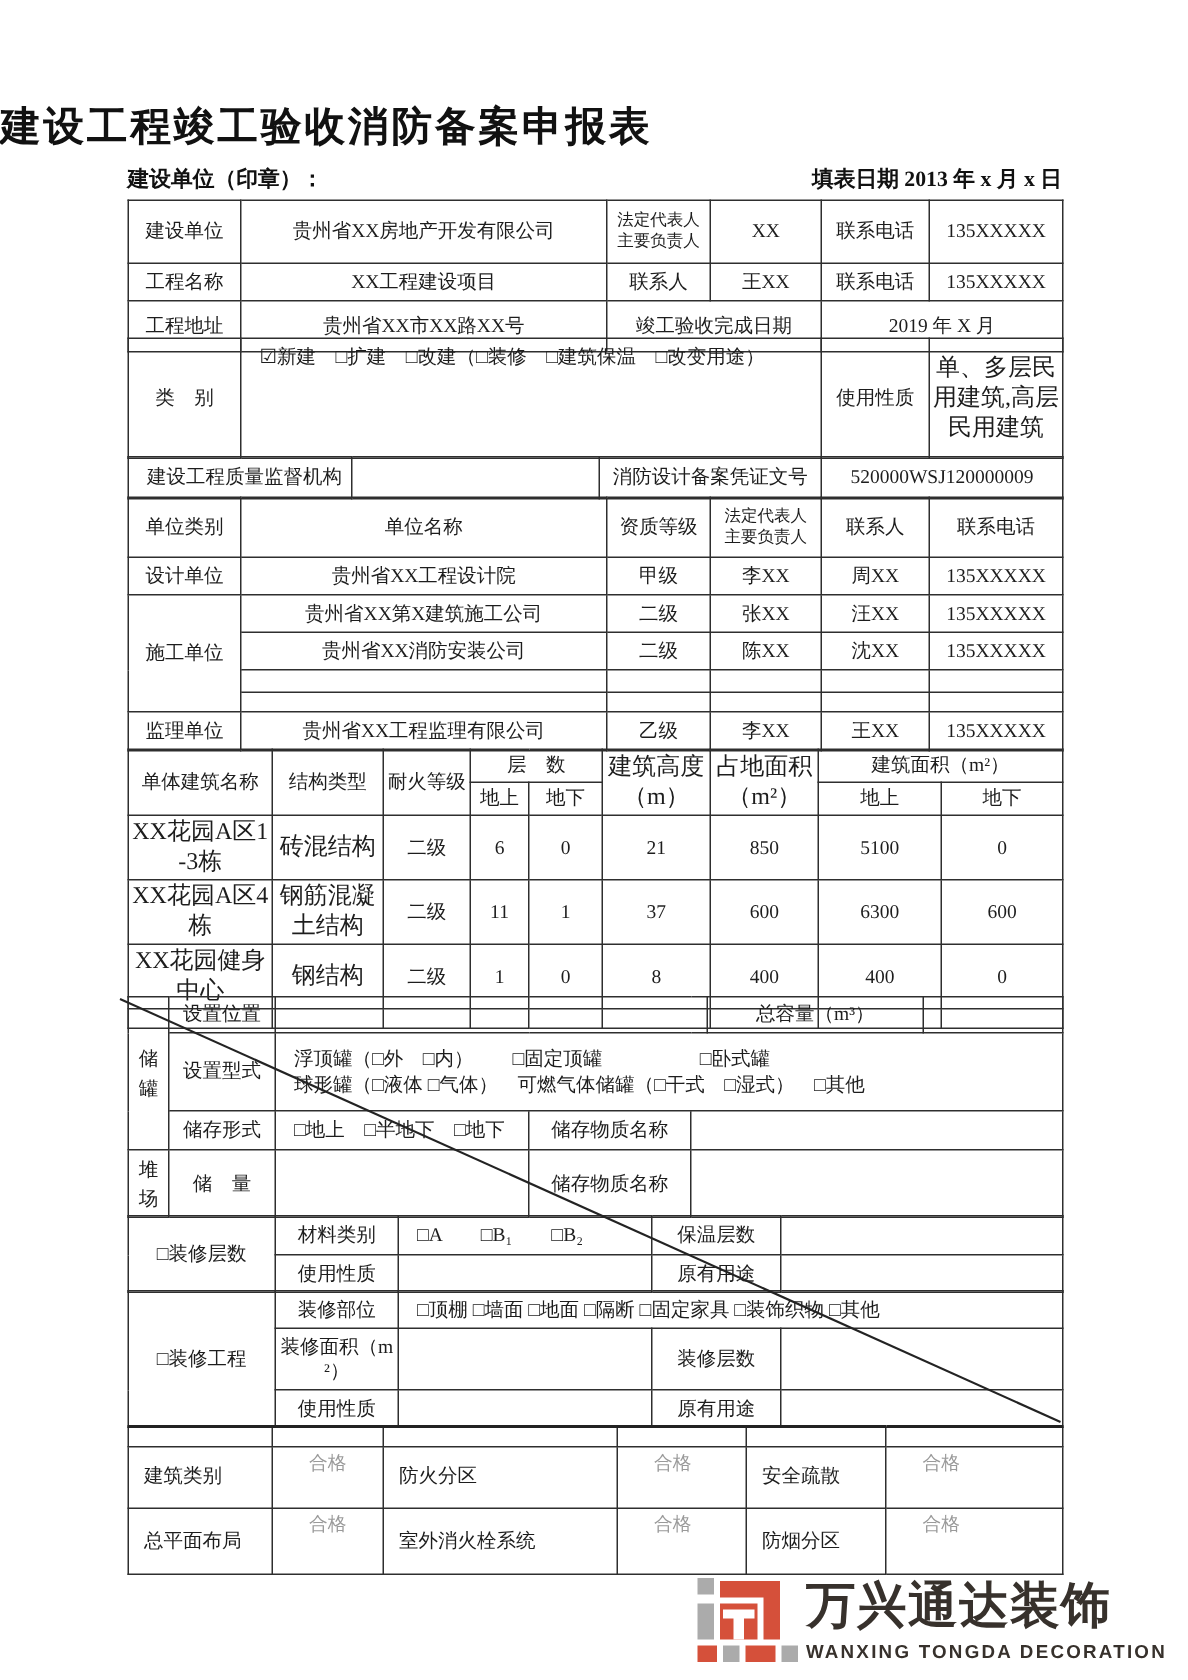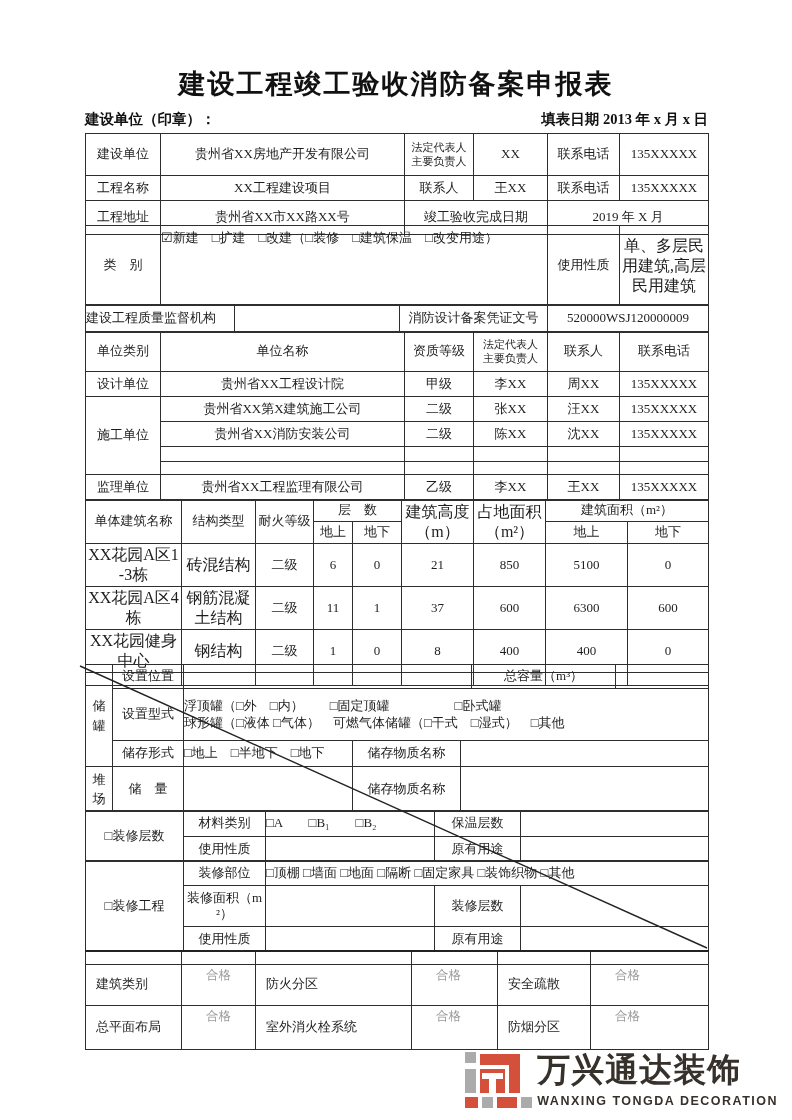--- a/index.html
+++ b/index.html
@@ -1,28 +1,28 @@
 <!DOCTYPE html>
 <html><head>
 <meta charset="utf-8">
 <style>
   html,body{margin:0;padding:0;background:#fff;}
   .page{position:relative;width:792px;height:1120px;background:#ffffff;
         font-family:"Liberation Serif","DejaVu Serif",serif;color:#1d1d1d;overflow:hidden;}
-  .title{position:absolute;top:66px;left:0;width:100%;text-align:center;
+  .title{position:absolute;top:66px;left:0;width:100%;
          font-family:"Liberation Sans","DejaVu Sans",sans-serif;
          font-size:27px;font-weight:bold;letter-spacing:2px;color:#111;}
   .subhead{position:absolute;top:110px;left:85px;width:623px;display:flex;
            justify-content:space-between;font-weight:bold;font-size:14.5px;color:#111;}
   table{position:absolute;left:85px;border-collapse:collapse;table-layout:fixed;width:623px;}
   td{border:1px solid #2e2e2e;font-size:13px;text-align:center;vertical-align:middle;
      padding:1px 2px;overflow:hidden;word-break:break-all;line-height:1.25;}
   .s12{font-size:16px;}
   .s11{font-size:11px;line-height:1.2;}
-  .tl{text-align:left;padding-left:0;}
+  .tl{text-align:left;padding-left:12px;}
   .top{vertical-align:top;padding-top:4px;}
   .side{width:27px;padding:0 6px;line-height:1.5;}
   .tI td.lab{text-align:left;padding-left:10px;}
   .tI td.val{vertical-align:top;text-align:left;padding:3px 0 0 24px;
              color:#9a9a9a;font-size:12.5px;}
   .tI tr.first td{border-top:2px solid #222;}
   .diag{position:absolute;top:0;left:0;pointer-events:none;}
   .logo{position:absolute;top:1052px;right:14px;display:flex;align-items:center;gap:8px;}
   .logo-mark{position:relative;width:64px;height:57px;}
   .logo-mark div{position:absolute;}

